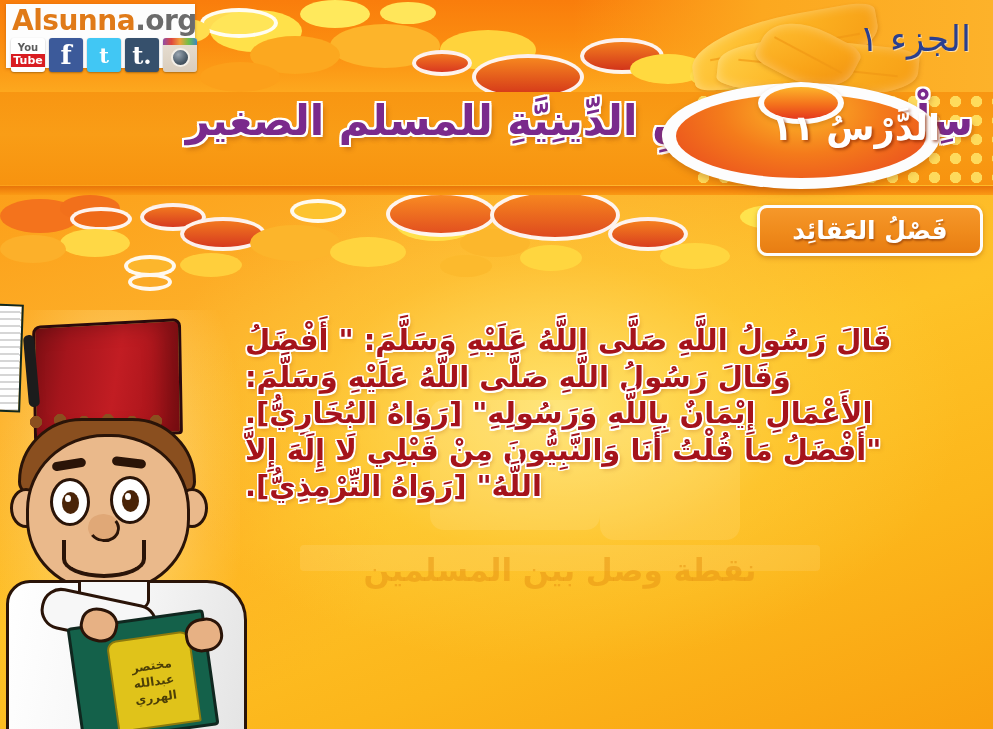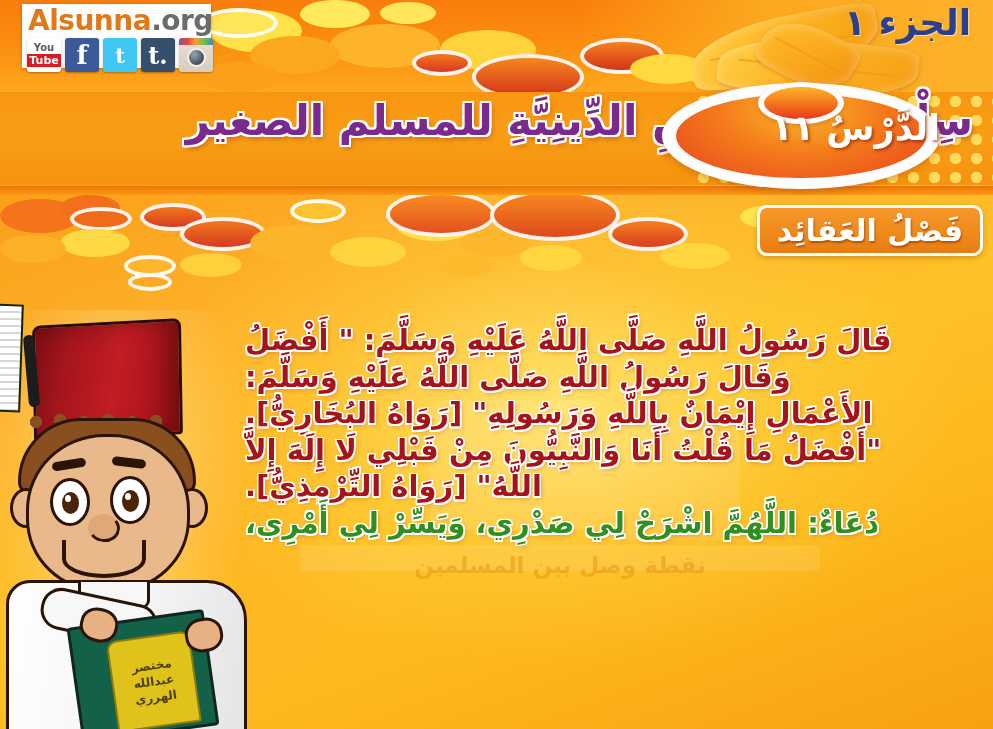--- a/index.html
+++ b/index.html
@@ -32,21 +32,21 @@
     border-radius: 14px;
     background: rgba(255,255,255,0.10);
     pointer-events: none;
   }
   .watermark-text {
     position: absolute;
     left: 300px;
     top: 552px;
     width: 520px;
     text-align: center;
-    font-size: 23px;
+    font-size: 31px;
     font-weight: bold;
     color: rgba(232,150,20,0.55);
     letter-spacing: 1px;
     pointer-events: none;
     white-space: nowrap;
   }
 
   
   .header-band {
     position: absolute;
@@ -116,21 +116,21 @@
   .bubble-band {
     position: absolute;
     left: 0; top: 195px;
     width: 993px; height: 110px;
     overflow: hidden;
   }
 
   
   .logo-box {
     position: absolute;
-    left: 22px; top: 4px;
+    left: 6px; top: 4px;
     width: 189px; height: 64px;
     background: #fdfdfd;
     box-shadow: 0 1px 3px rgba(120,50,0,0.35);
   }
   .logo-word {
     position: absolute;
     left: 6px; top: 0px;
     width: 180px;
     font-size: 28px;
     font-weight: bold;
@@ -185,23 +185,23 @@
     width: 15px; height: 15px; border-radius: 50%;
     background: radial-gradient(circle at 35% 30%, #9aa6b2 0%, #4c5b68 60%, #2a3540 100%);
     border: 2px solid #f4efe7;
     margin-top: 5px;
   }
   .tw-bird { font-size: 21px; color: #fff; font-family: "DejaVu Serif", serif; font-weight: bold; }
 
   
   .part-label {
     position: absolute;
-    right: 22px; top: 2px;
+    right: 22px; top: 18px;
     font-size: 36px;
-    font-weight: bold;
+    font-weight: normal;
     color: #2a3f8f;
     text-shadow: 1px 1px 0 rgba(255,255,255,0.55);
     direction: rtl;
     white-space: nowrap;
   }
 
   
   .leaf {
     position: absolute;
     background: linear-gradient(130deg, #ffd24a 0%, #fdb524 45%, #f59a12 100%);
@@ -271,21 +271,21 @@
     width: 220px; height: 45px;
     background: linear-gradient(180deg, #f6982a 0%, #ef8a1b 55%, #e87d12 100%);
     border: 3px solid #fdfdfd;
     border-radius: 10px;
     box-shadow: 0 2px 5px rgba(140,60,5,0.35);
     display: flex;
     align-items: center;
     justify-content: center;
   }
   .chapter-badge span {
-    font-size: 30px;
+    font-size: 25px;
     font-weight: bold;
     color: #ffffff;
     text-shadow: 1px 2px 2px rgba(130,50,5,0.55);
     direction: rtl;
     white-space: nowrap;
   }
 
   
   .lesson-title {
     position: absolute;
@@ -624,21 +624,20 @@
     <span>فَصْلُ العَقائِد</span>
   </div>
 
 
   <div class="body-text">
     <span class="ln hadith c">قَالَ رَسُولُ اللَّهِ صَلَّى اللَّهُ عَلَيْهِ وَسَلَّمَ: " أَفْضَلُ</span>
     <span class="ln hadith c">وَقَالَ رَسُولُ اللَّهِ صَلَّى اللَّهُ عَلَيْهِ وَسَلَّمَ:</span>
     <span class="ln hadith c">الأَعْمَالِ إِيْمَانٌ بِاللَّهِ وَرَسُولِهِ" [رَوَاهُ البُخَارِيُّ].</span>
     <span class="ln hadith c">"أَفْضَلُ مَا قُلْتُ أَنَا وَالنَّبِيُّونَ مِنْ قَبْلِي لَا إِلَهَ إِلاَّ</span>
     <span class="ln hadith c">اللَّهُ" [رَوَاهُ التِّرْمِذِيُّ].</span>
-    <span class="ln dua c">دُعَاءٌ: اللَّهُمَّ اشْرَحْ لِي صَدْرِي، وَيَسِّرْ لِي أَمْرِي،</span>
   </div>
 
   <div class="boy">
     <div class="boy-glow"></div>
     <div class="fez"></div>
     <div class="fez-tassel"></div>
     <div class="hair-wave"></div>
     <div class="hair"></div>
     <div class="ear ear-l"></div>
     <div class="ear ear-r"></div>

